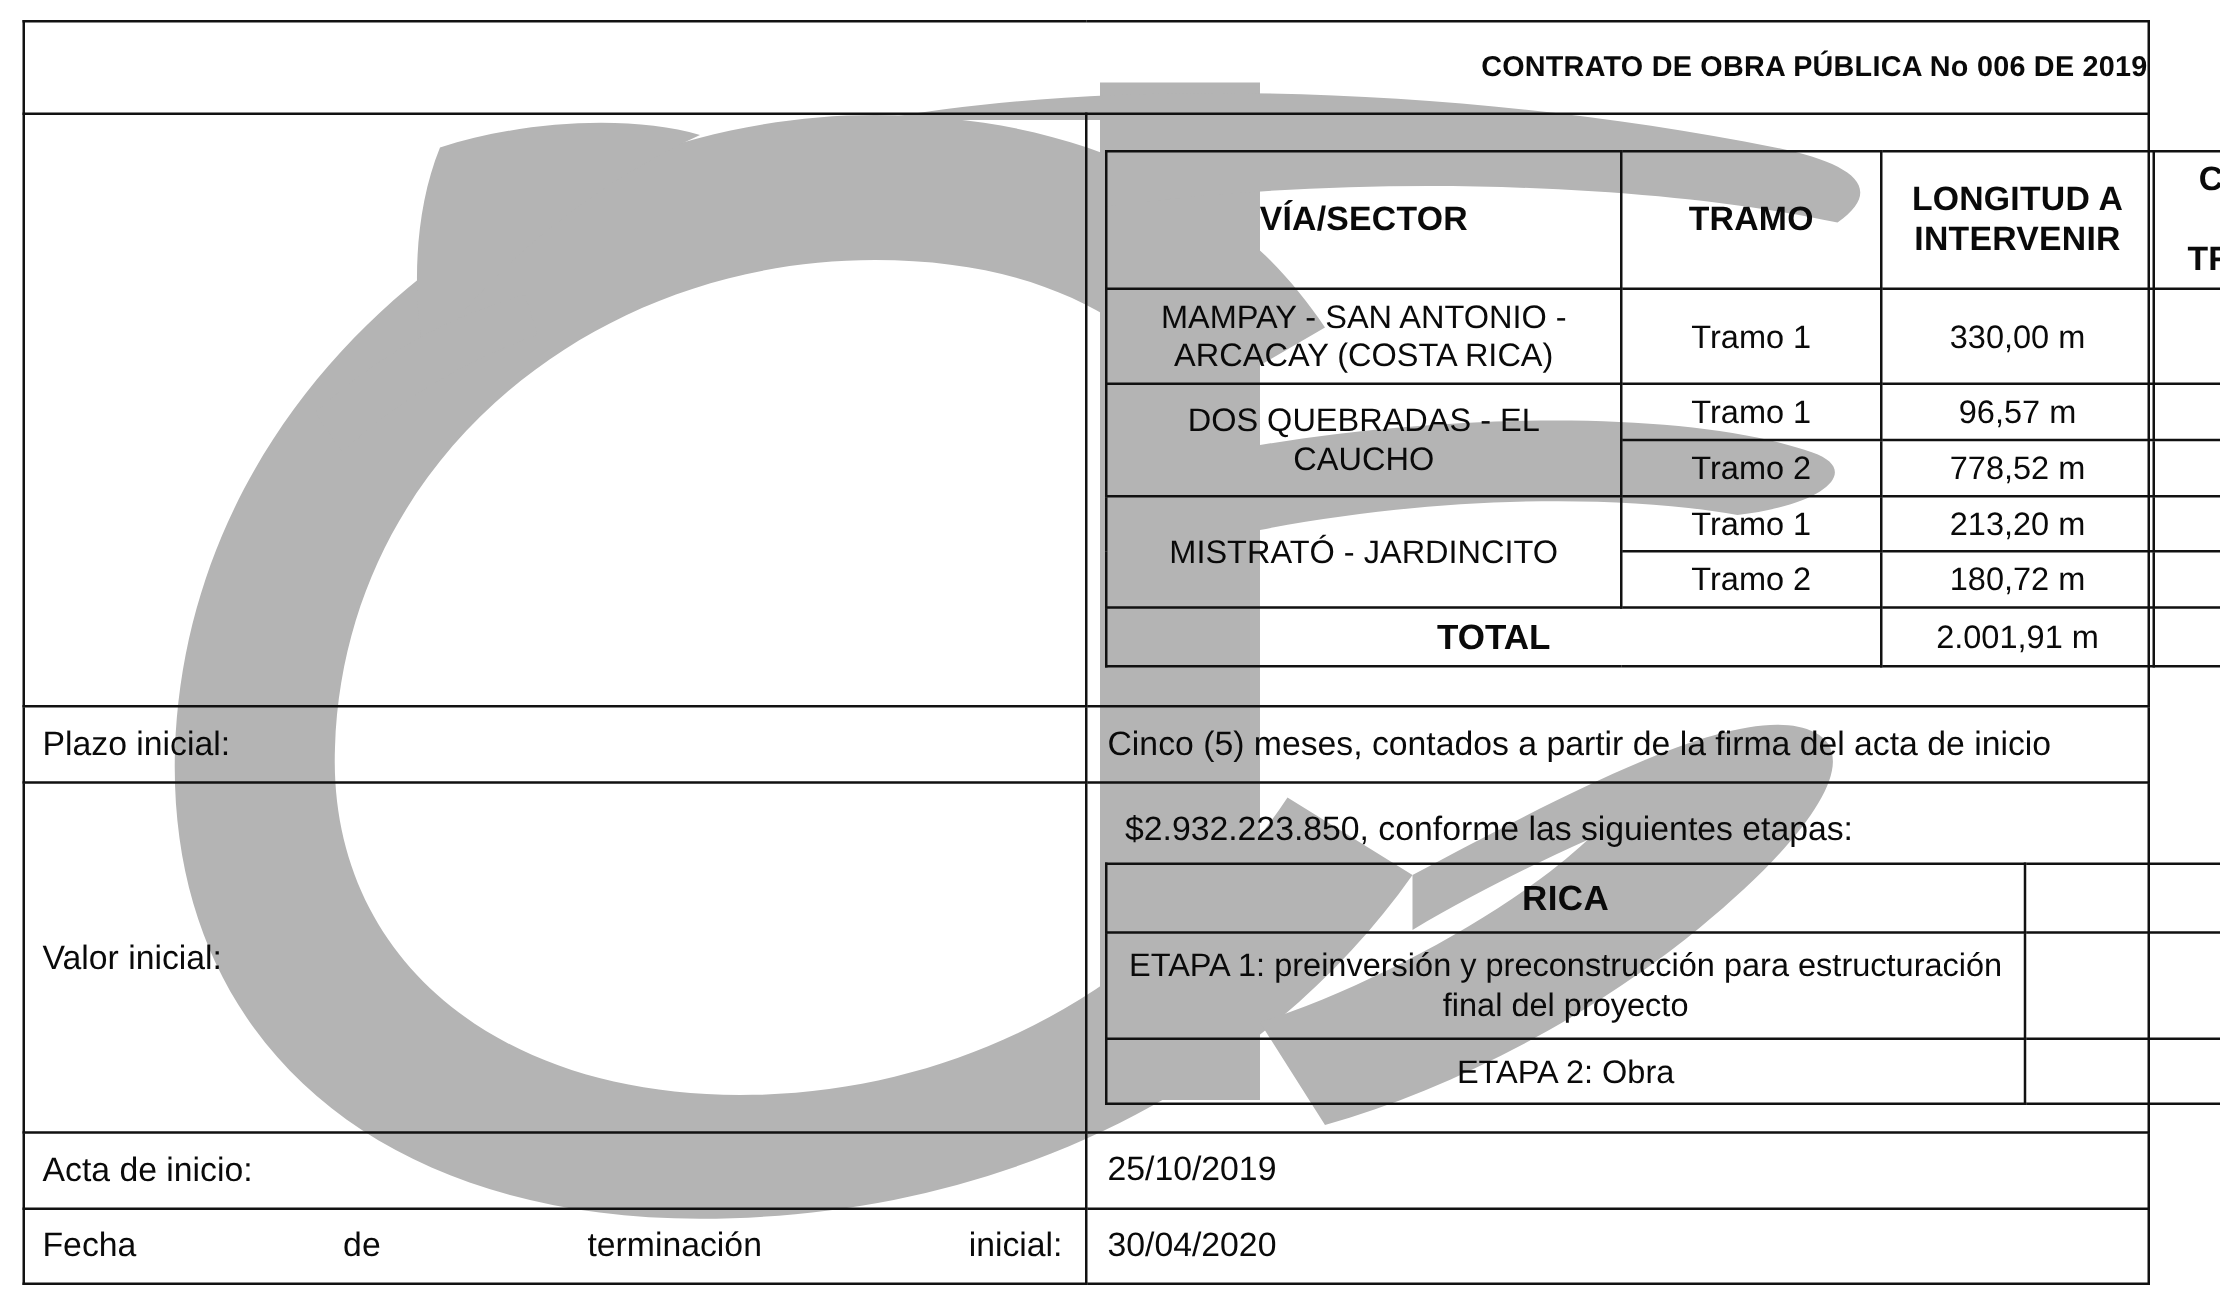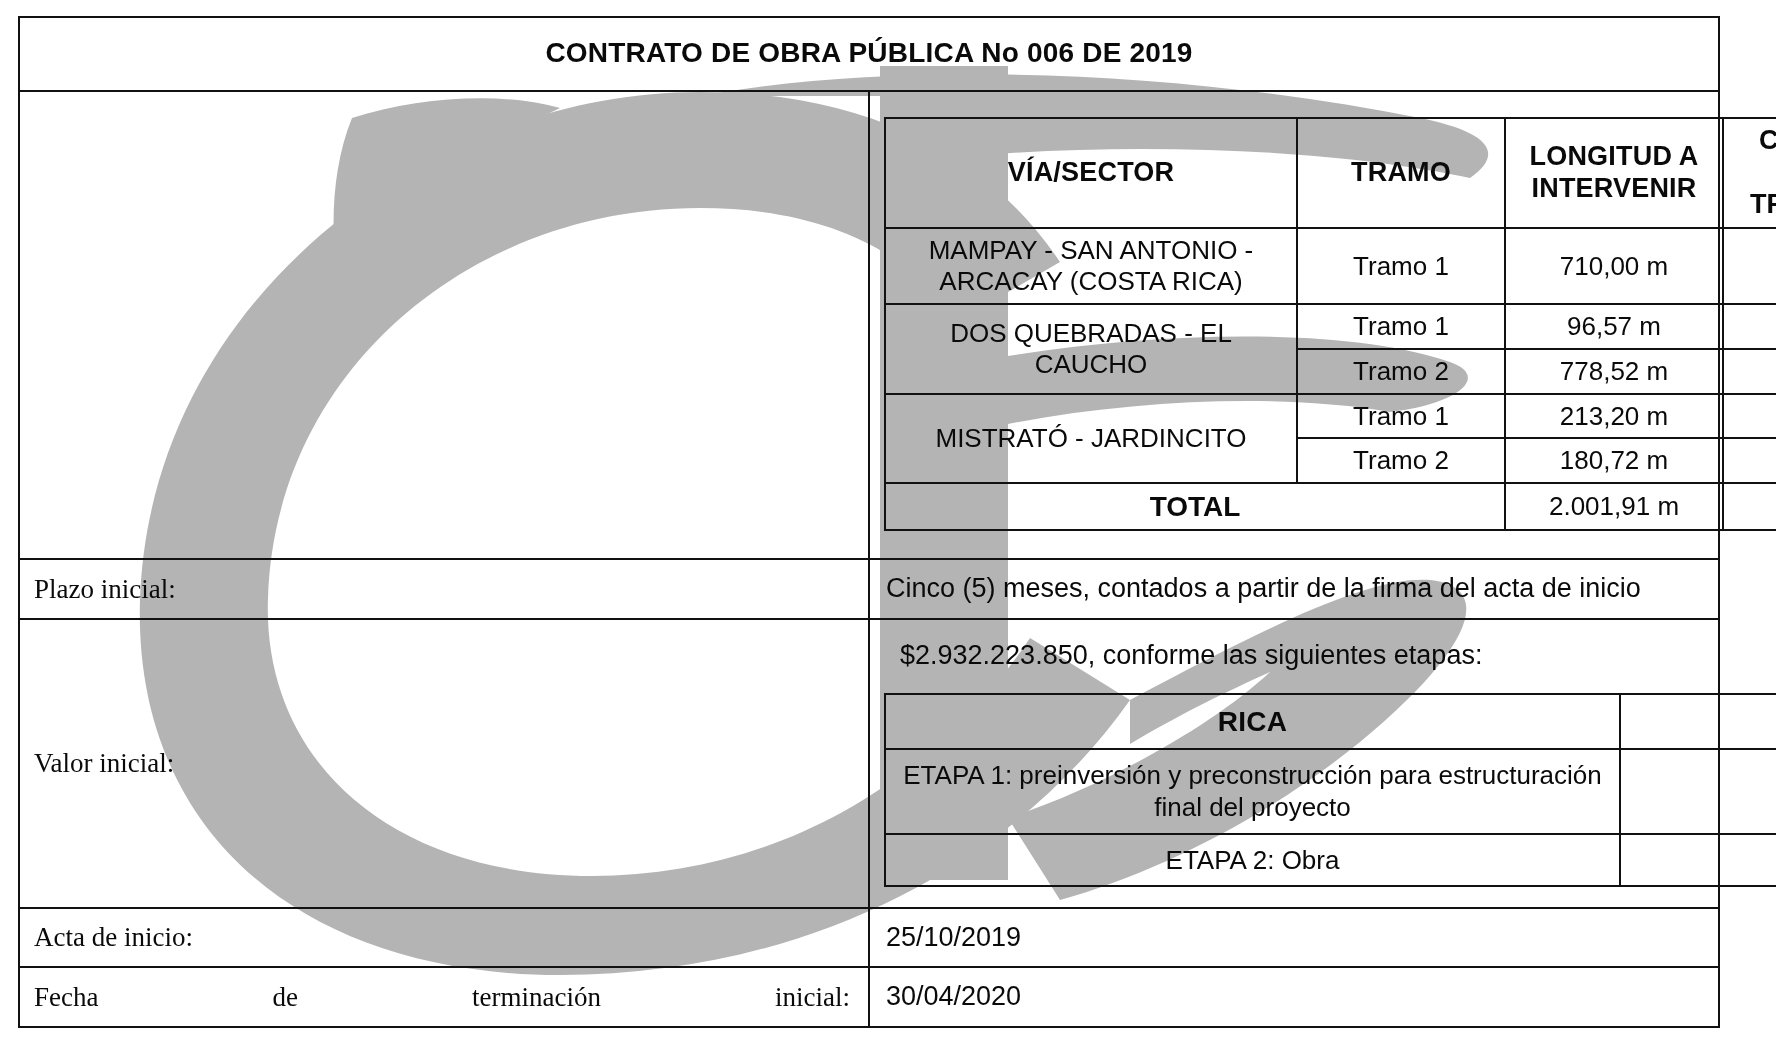--- a/index.html
+++ b/index.html
@@ -48,35 +48,34 @@
     background: transparent;
   }
   .doc-frame > tbody > tr > td {
     border: 2.5px solid #111;
     vertical-align: middle;
     background: transparent;
     padding: 0;
   }
 
   .title-cell {
-    text-align: center;
+    text-align: right;
     font-weight: bold;
-    font-size: 28px;
+    font-size: 23px;
     letter-spacing: 0.2px;
     height: 62px;
     padding: 4px 0 6px 0 !important;
   }
 
   .label-cell {
     width: 367px;
     font-size: 27px;
     padding: 8px 0 8px 14px !important;
     vertical-align: middle;
     line-height: 1.22;
-    font-family: Liberation Serif, serif;
   }
   .label-cell.justify {
     text-align: justify;
     text-align-last: justify;
     padding-right: 18px !important;
   }
   .value-cell {
     font-size: 27px;
     padding: 10px 0 10px 16px !important;
     vertical-align: middle;
@@ -147,21 +146,21 @@
   .etapa-table th {
     font-weight: bold;
     font-size: 28px;
     letter-spacing: 0.3px;
   }
   col.c-etapa { width: 735px; }
   col.c-valor { width: 572px; }
 
   .valor-amount-text {
     font-size: 27px;
-    padding: 4px 0 22px 16px;
+    padding: 4px 0 11px 16px;
   }
 </style>
 </head>
 <body>
 
 <div id="page">
 
   <svg id="watermark" viewBox="0 0 1776 1042" xmlns="http://www.w3.org/2000/svg" aria-hidden="true">
     <g fill="#b4b4b4">
 
@@ -229,21 +228,21 @@
                 <th rowspan="1">VÍA/SECTOR</th>
                 <th>TRAMO</th>
                 <th>LONGITUD A INTERVENIR</th>
                 <th>CONSTRUCCIÓN OBRAS TRANSVERSALES</th>
               </tr>
             </thead>
             <tbody>
               <tr>
                 <td class="sector">MAMPAY - SAN ANTONIO - ARCACAY (COSTA RICA)</td>
                 <td>Tramo 1</td>
-                <td>710,00 m</td>
+                <td>330,00 m</td>
                 <td>2,00 un</td>
               </tr>
               <tr>
                 <td class="sector" rowspan="2">DOS QUEBRADAS - EL CAUCHO</td>
                 <td>Tramo 1</td>
                 <td>96,57 m</td>
                 <td>-</td>
               </tr>
               <tr>
                 <td>Tramo 2</td>

